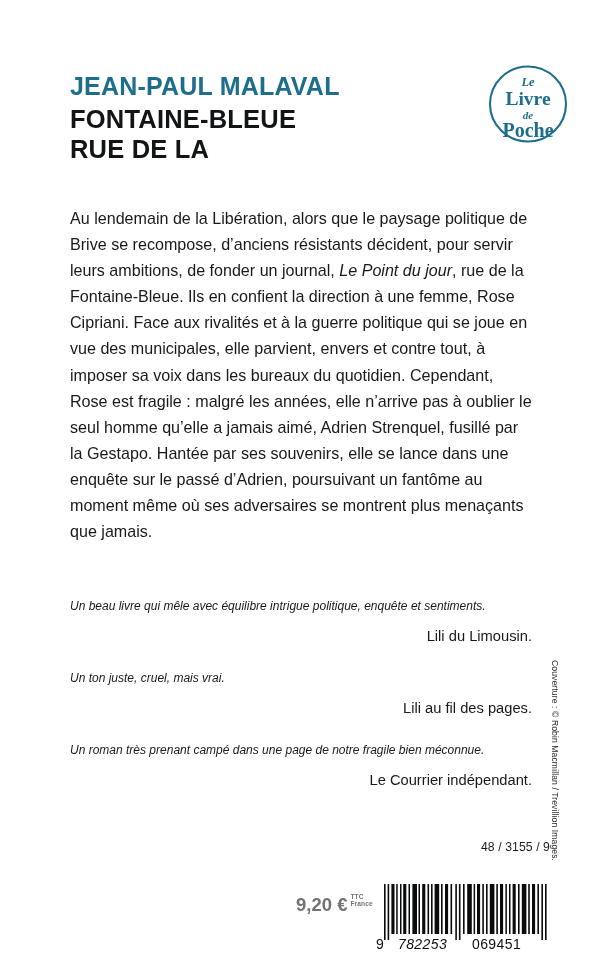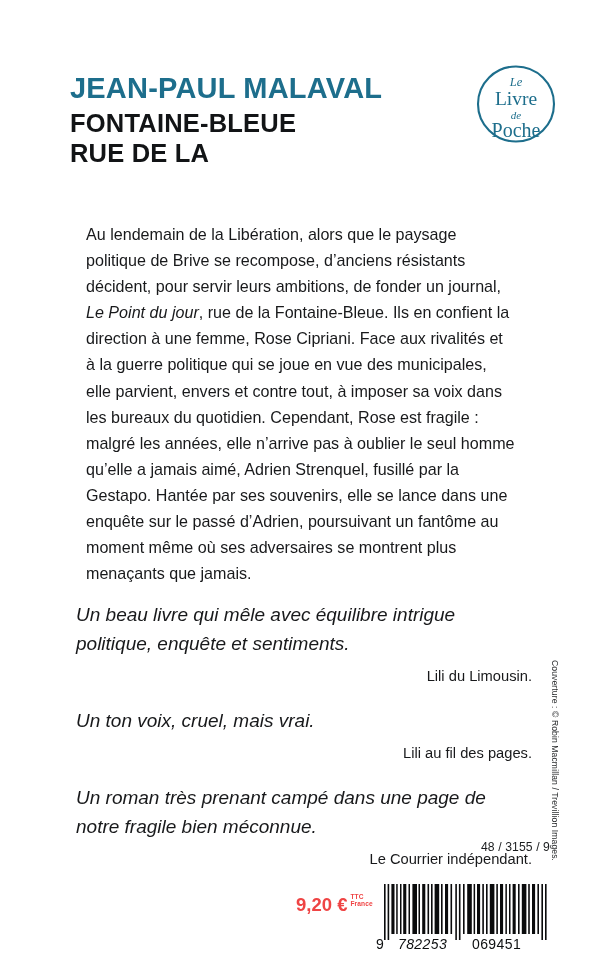--- a/index.html
+++ b/index.html
@@ -19,76 +19,77 @@
 
   
   .header {
     position: absolute;
     left: 70px;
     top: 74px;
     right: 30px;
     height: 100px;
   }
   .author {
-    font-size: 29px;
+    font-size: 25px;
     font-weight: bold;
     letter-spacing: 0.2px;
     color: #1d6e8c;
     line-height: 1.0;
     margin: 0;
     white-space: nowrap;
   }
   .title {
     margin: 6px 0 0 0;
     font-size: 25.5px;
     font-weight: bold;
     letter-spacing: 0.2px;
     line-height: 1.16;
     color: #121416;
   }
   .title-line { display: block; white-space: nowrap; }
 
   
   .logo {
     position: absolute;
-    left: 472px;
+    left: 484px;
     top: 63px;
     width: 88px;
     height: 82px;
+    font-weight: bold;
   }
   .logo svg { display: block; width: 88px; height: 82px; }
 
   
   .blurb {
     position: absolute;
     left: 70px;
     top: 205px;
     width: 462px;
     font-size: 16.1px;
     line-height: 26.1px;
     color: #18191b;
   }
-  .blurb p { margin: 16px; }
+  .blurb p { margin: 0; }
   .blurb i { font-style: italic; }
 
   
   .quotes {
     position: absolute;
     left: 70px;
     top: 594px;
     width: 462px;
   }
   .quote-block { margin-bottom: 19px; }
   .quote-block:last-child { margin-bottom: 0; }
   .quote-text {
     font-style: italic;
-    font-size: 19px;
-    line-height: 29px;
+    font-size: 12px;
+    line-height: 24px;
     color: #18191b;
-    margin: 6px;
+    margin: 0;
   }
   .quote-source {
     text-align: right;
     font-style: normal;
     font-size: 14.7px;
     line-height: 21px;
     color: #18191b;
     margin: 8px 0 0 0;
   }
 
@@ -104,21 +105,21 @@
     letter-spacing: 0.1px;
   }
   .codes div { white-space: nowrap; }
 
   .price {
     position: absolute;
     left: 296px;
     top: 893px;
     font-size: 18.5px;
     font-weight: bold;
-    color: #ef4444;
+    color: #737373;
     white-space: nowrap;
   }
   .price .ttc {
     display: inline-block;
     vertical-align: 5px;
     margin-left: 3px;
     font-size: 6.6px;
     font-weight: bold;
     line-height: 7.4px;
     text-align: left;
@@ -189,21 +190,21 @@
 <div class="blurb">
   <p><span>Au lendemain de la Libération, alors que le paysage politique de Brive se recompose, d’anciens résistants décident, pour servir leurs ambitions, de fonder un journal, </span><i>Le Point du jour</i><span>, rue de la Fontaine-Bleue. Ils en confient la direction à une femme, Rose Cipriani. Face aux rivalités et à la guerre politique qui se joue en vue des municipales, elle parvient, envers et contre tout, à imposer sa voix dans les bureaux du quotidien. Cependant, Rose est fragile : malgré les années, elle n’arrive pas à oublier le seul homme qu’elle a jamais aimé, Adrien Strenquel, fusillé par la Gestapo. Hantée par ses souvenirs, elle se lance dans une enquête sur le passé d’Adrien, poursuivant un fantôme au moment même où ses adversaires se montrent plus menaçants que jamais.</span></p>
 </div>
 
 <div class="quotes">
   <div class="quote-block">
     <p class="quote-text">Un beau livre qui mêle avec équilibre intrigue politique, enquête et sentiments.</p>
     <p class="quote-source">Lili du Limousin.</p>
   </div>
   <div class="quote-block">
-    <p class="quote-text">Un ton voix, cruel, mais vrai.</p>
+    <p class="quote-text">Un ton juste, cruel, mais vrai.</p>
     <p class="quote-source">Lili au fil des pages.</p>
   </div>
   <div class="quote-block">
     <p class="quote-text">Un roman très prenant campé dans une page de notre fragile bien méconnue.</p>
     <p class="quote-source">Le Courrier indépendant.</p>
   </div>
 </div>
 
 <div class="codes">
   <div>48 / 3155 / 9</div>

